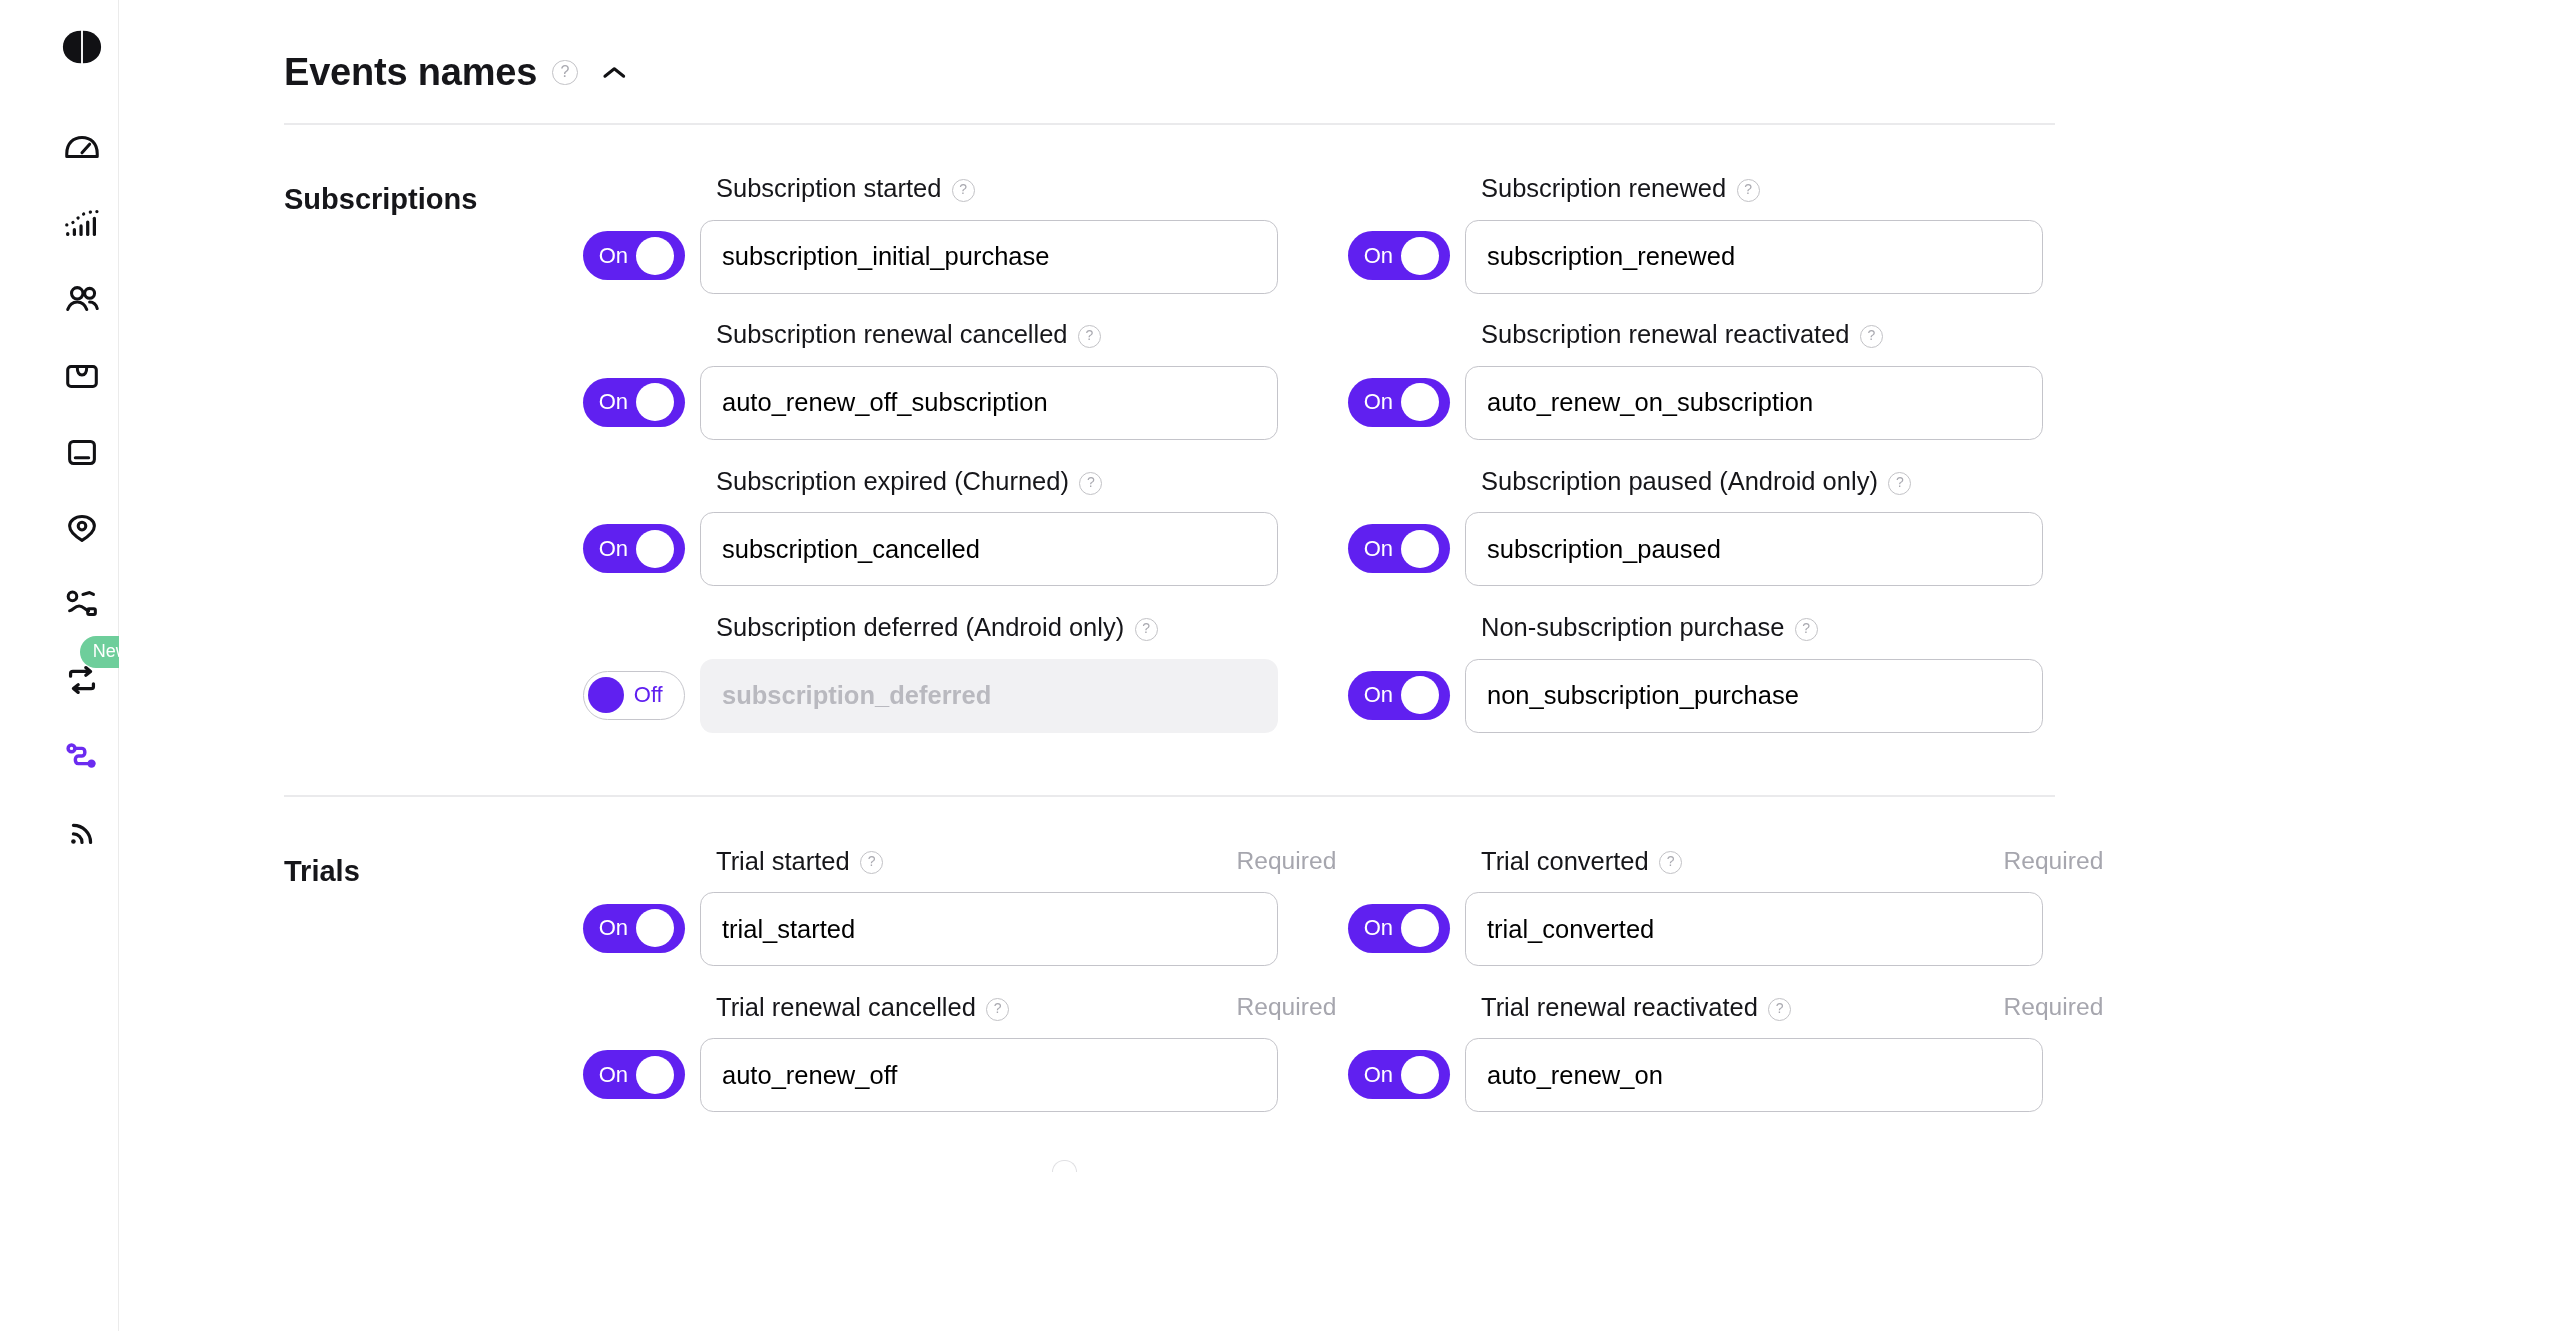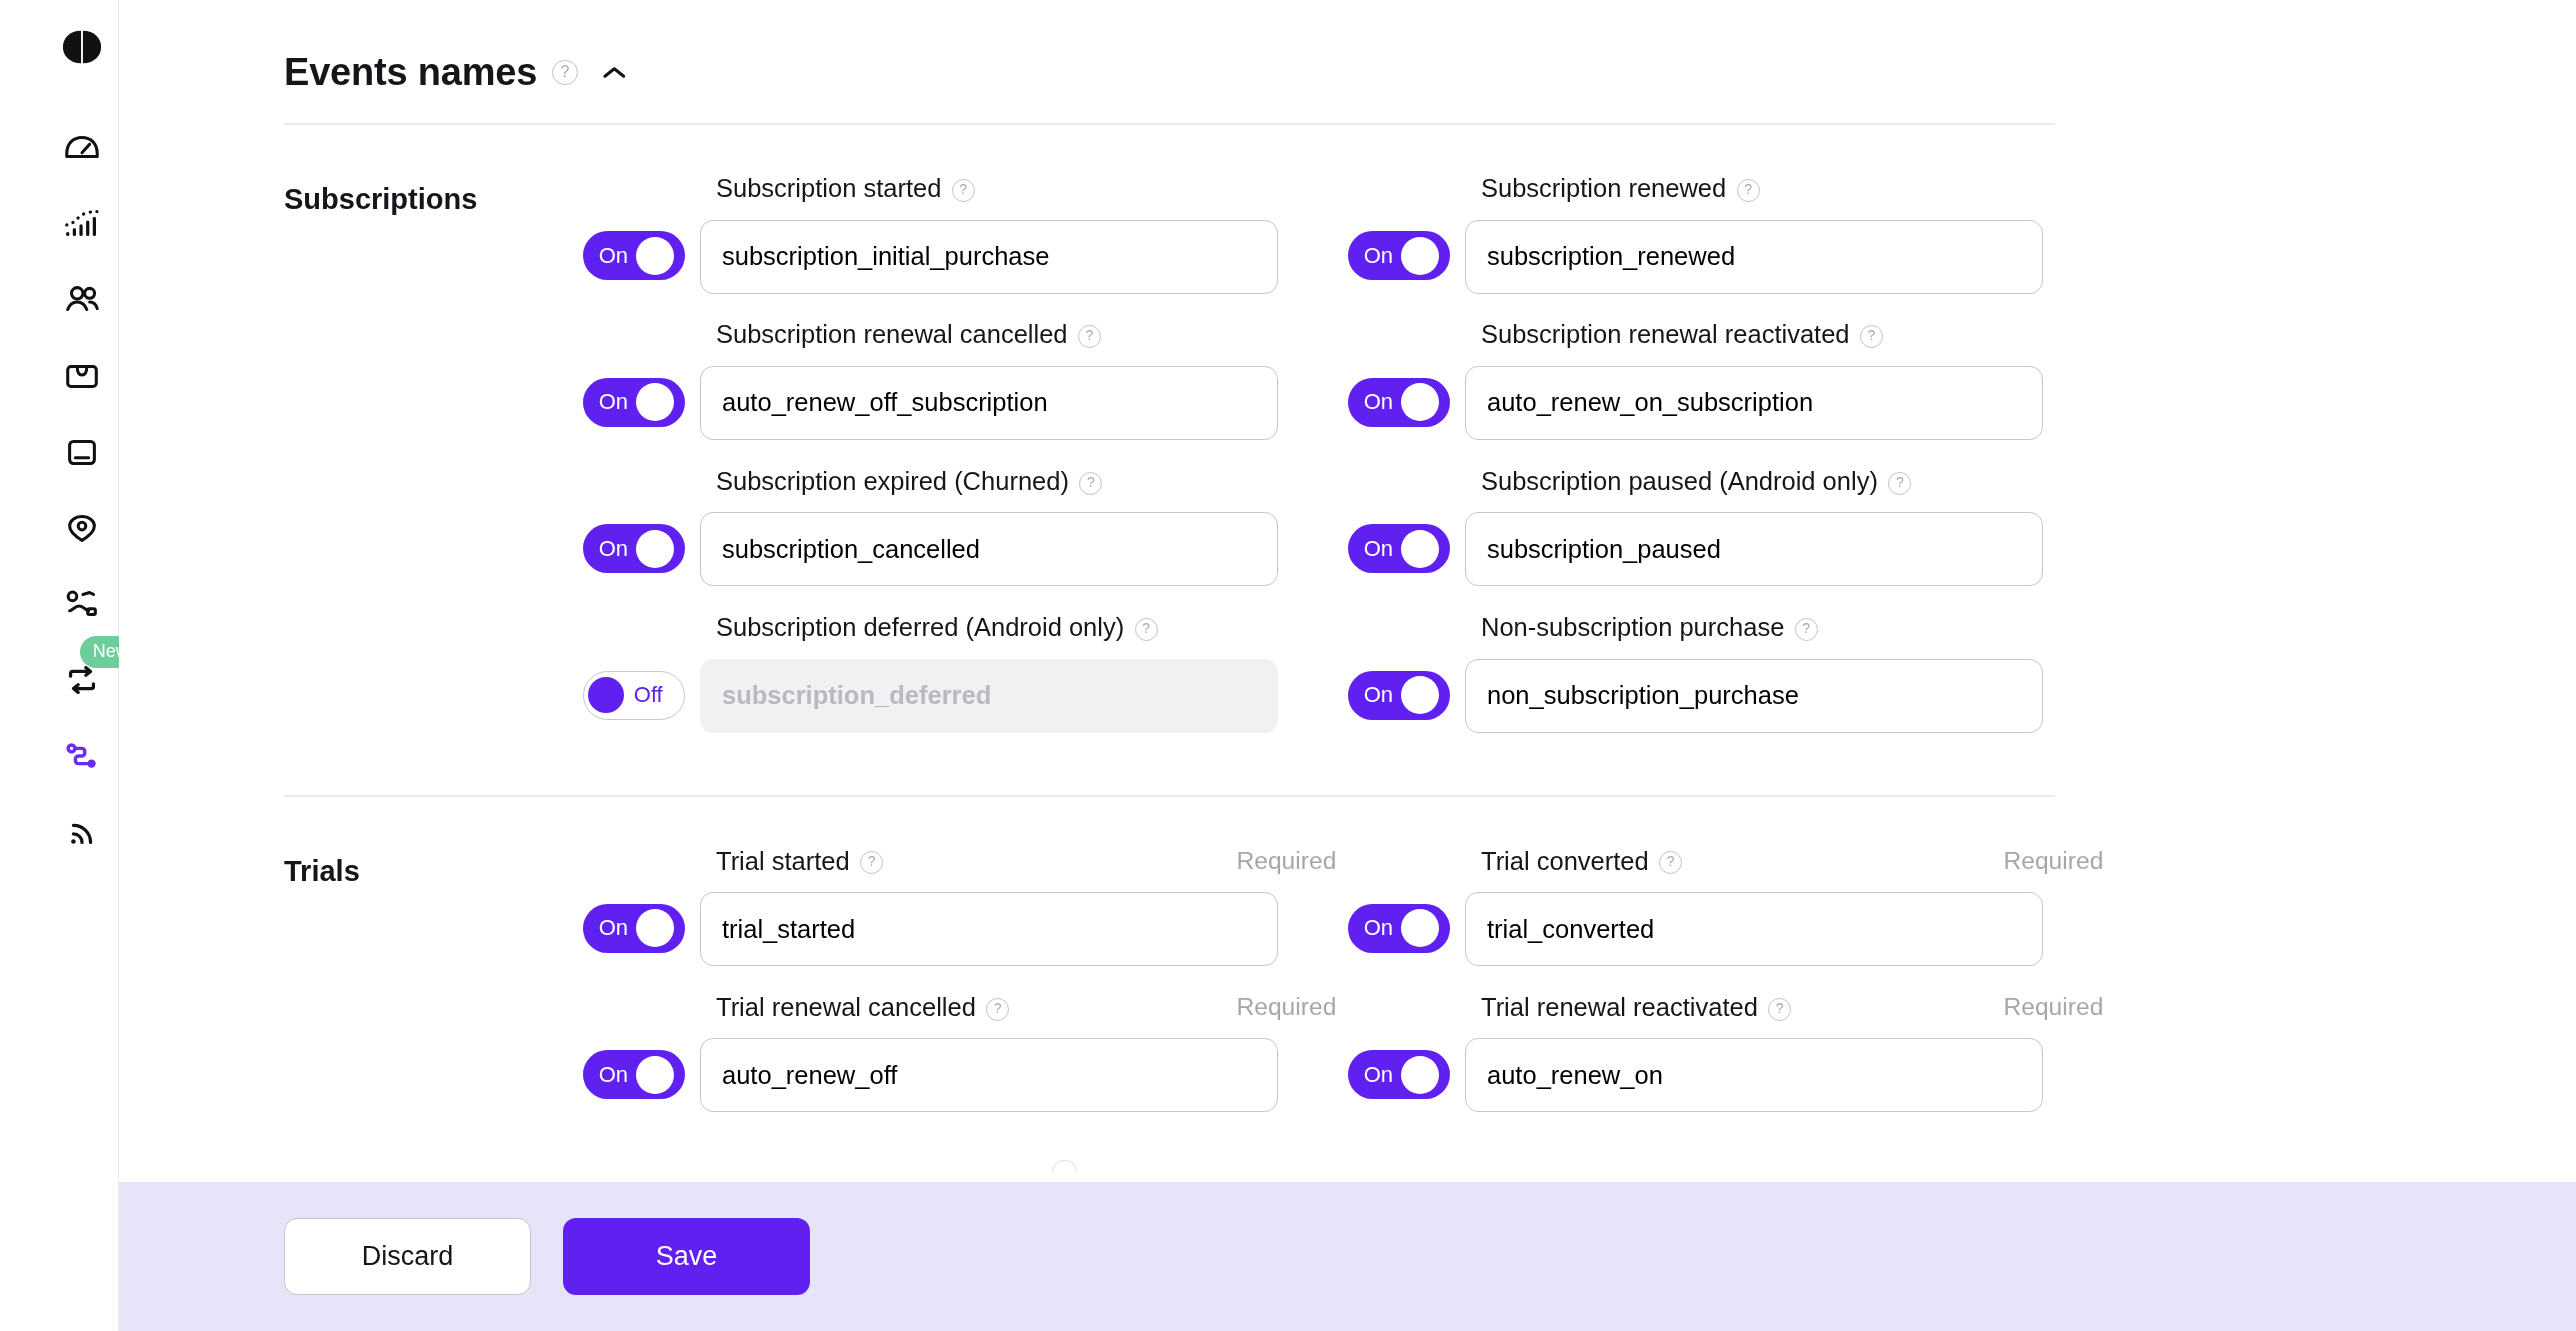--- a/index.html
+++ b/index.html
@@ -627,20 +627,16 @@
             </div>
 
           </div>
         </div>
 
         <div class="cut-icon"></div>
 
       </div>
     </div>
 
-    <div class="footer">
-      <button class="btn btn-discard">Discard</button>
-      <button class="btn btn-save">Save</button>
-    </div>
 
   </div>
 </div>
 
 
 </body></html>

